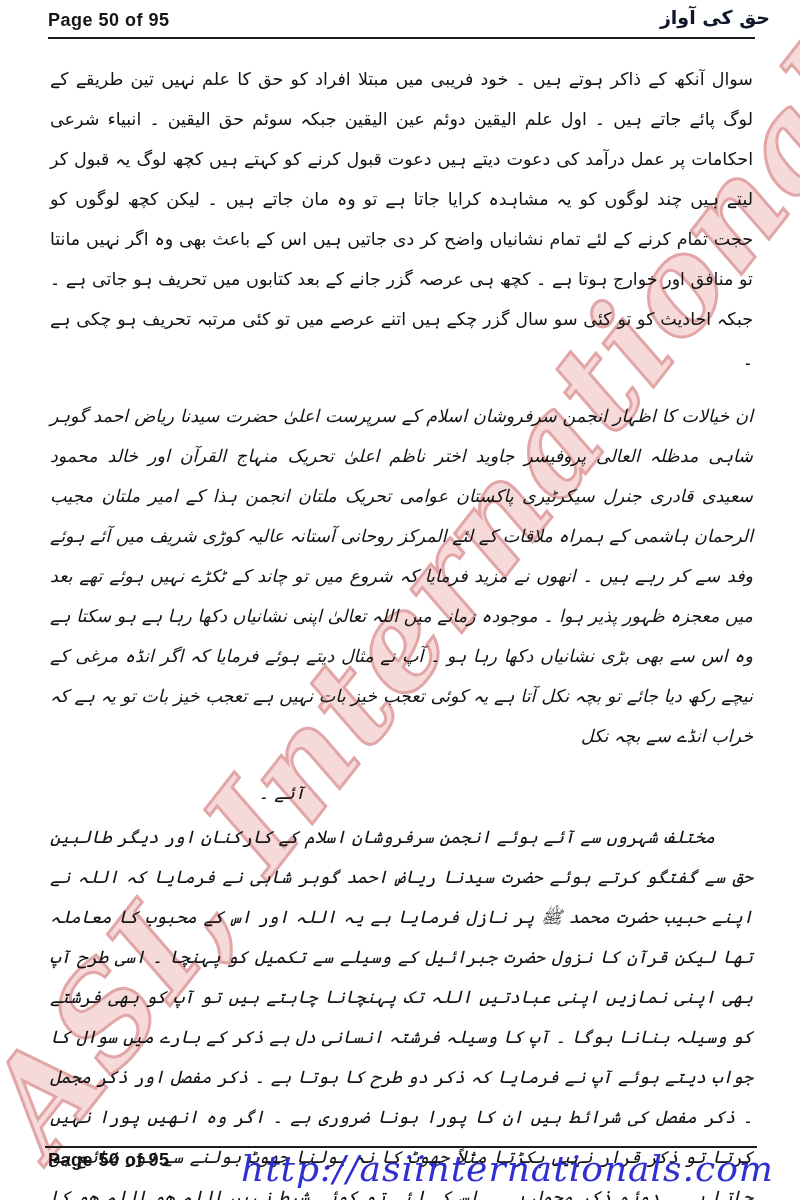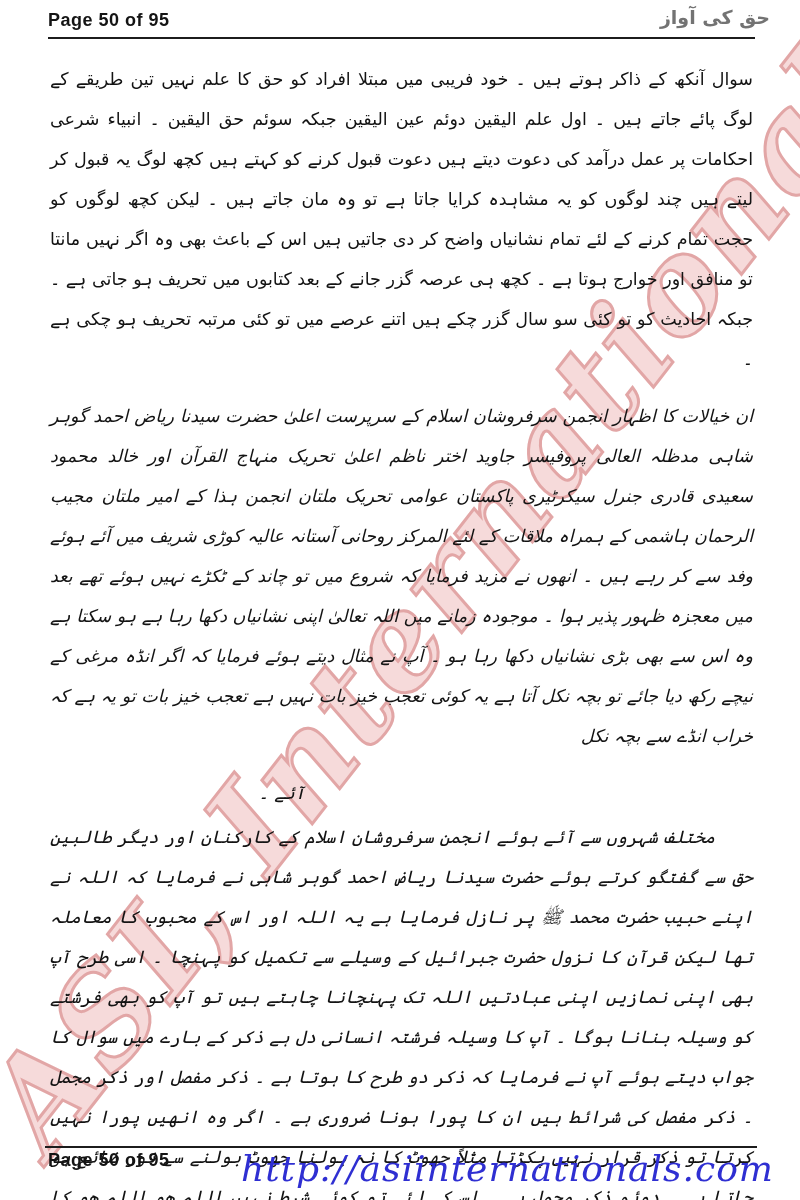--- a/index.html
+++ b/index.html
@@ -18,21 +18,21 @@
     z-index:2;
   }
   .hdr-page{
     font-family:"Liberation Sans",sans-serif;
     font-weight:bold;font-size:18px;color:#141414;
     letter-spacing:.5px;padding-top:6px;
   }
   .hdr-title{
     direction:rtl;
     font-family:"DejaVu Sans",sans-serif;
-    font-weight:bold;font-size:19px;color:#737373;
+    font-weight:bold;font-size:19px;color:#0f172a;
     padding-top:2px;
   }
   .rule{
     position:absolute;height:2px;background:#1c1c1c;border:0;margin:0;z-index:2;
   }
   .rule-top{left:48px;top:37px;width:707px;}
   .rule-bottom{left:45px;top:1146px;width:712px;}
   
   .watermark{
     position:absolute;left:430px;top:600px;

